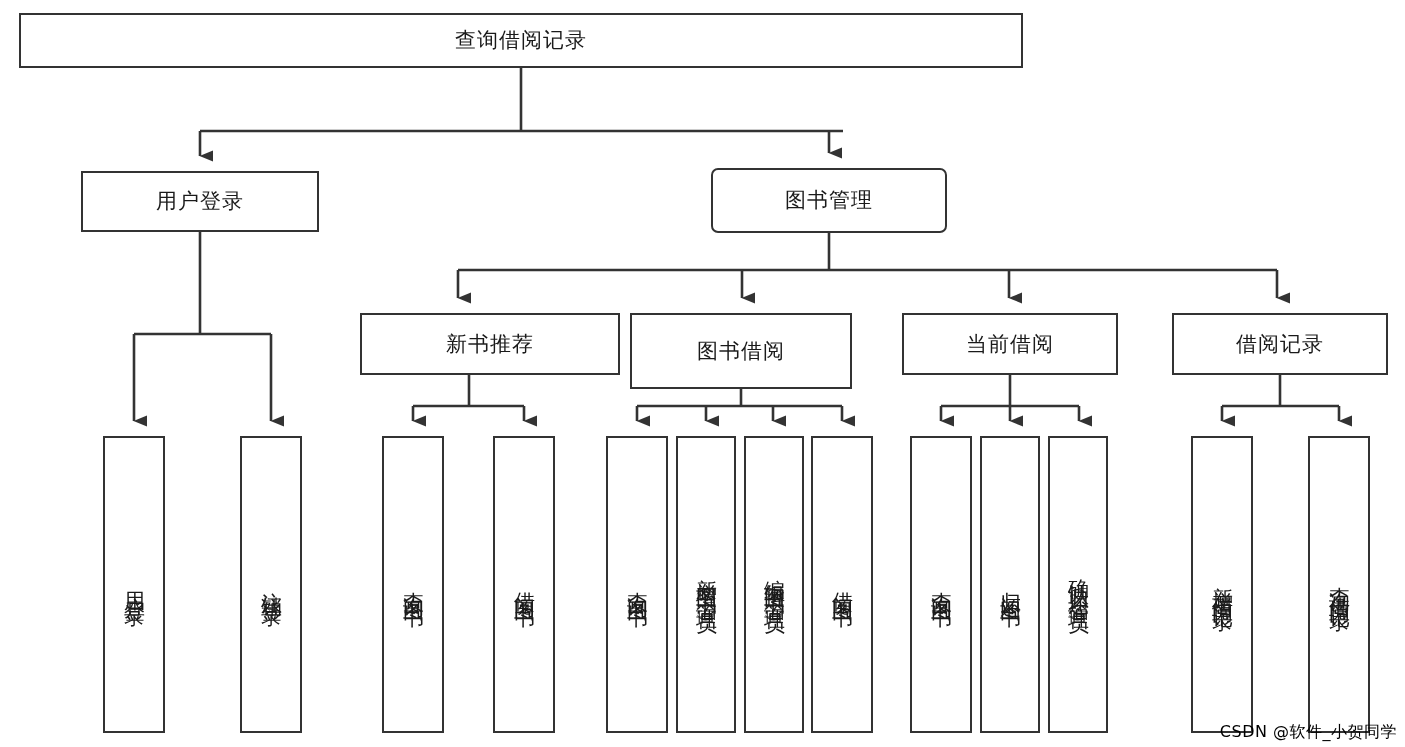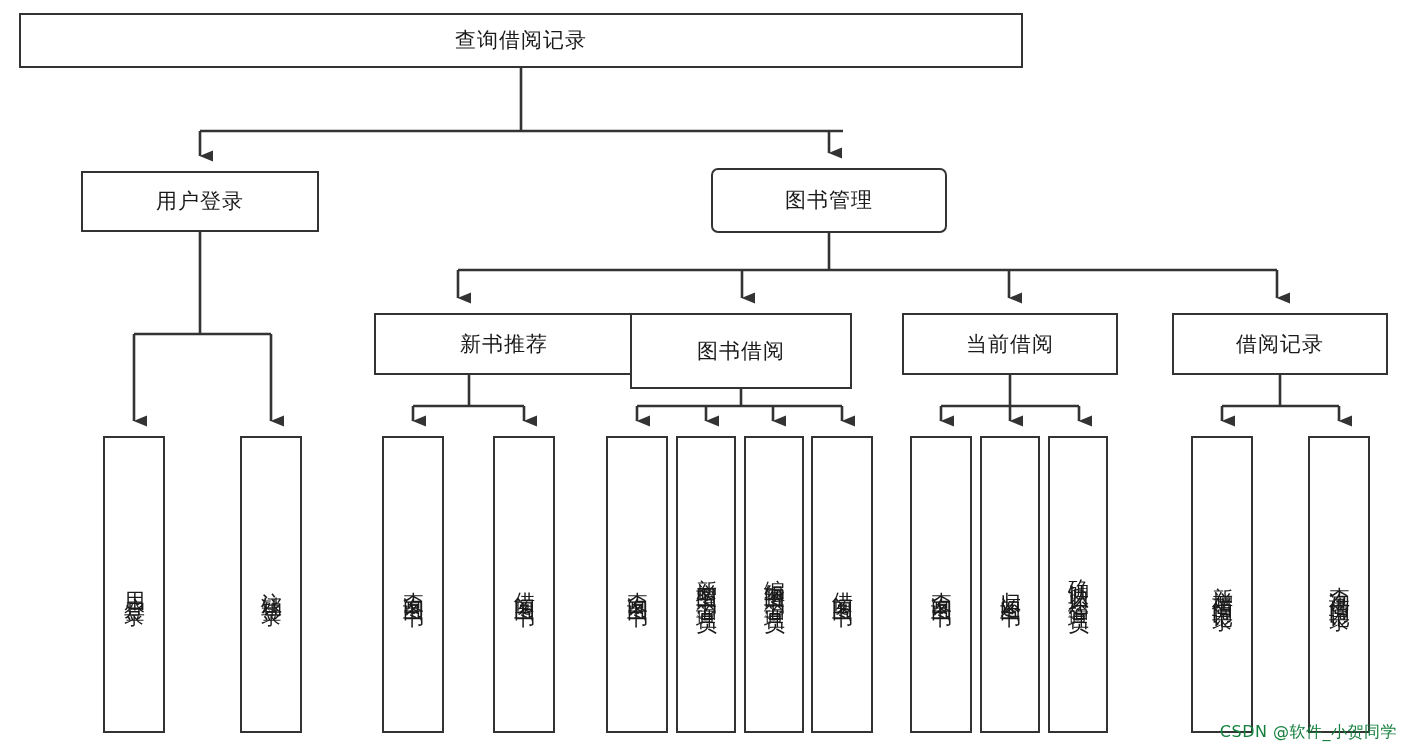--- a/index.html
+++ b/index.html
@@ -58,21 +58,21 @@
     font-size: 21px;
     letter-spacing: 5px;
     line-height: 1;
     white-space: nowrap;
   }
   #watermark {
     position: absolute;
     right: 8px;
     bottom: 4px;
     font-size: 16px;
-    color: #15803d;
+    color: #000000;
     letter-spacing: 0.5px;
     white-space: nowrap;
     pointer-events: none;
   }
 </style>
 </head>
 <body>
 
 <div id="canvas">
 
@@ -130,21 +130,21 @@
     <span class="lbl">查询借阅记录</span>
   </div>
 
   <div class="node horiz" style="left:81px; top:171px; width:238px; height:61px;">
     <span class="lbl">用户登录</span>
   </div>
   <div class="node horiz" style="left:711px; top:168px; width:236px; height:65px;border-radius:7px;">
     <span class="lbl">图书管理</span>
   </div>
 
-  <div class="node horiz" style="left:374px; top:313px; width:260px; height:62px;">
+  <div class="node horiz" style="left:360px; top:313px; width:260px; height:62px;">
     <span class="lbl">新书推荐</span>
   </div>
   <div class="node horiz" style="left:630px; top:313px; width:222px; height:76px;">
     <span class="lbl">图书借阅</span>
   </div>
   <div class="node horiz" style="left:1172px; top:313px; width:216px; height:62px;">
     <span class="lbl">借阅记录</span>
   </div>
   <div class="node horiz" style="left:902px; top:313px; width:216px; height:62px;">
     <span class="lbl">当前借阅</span>

